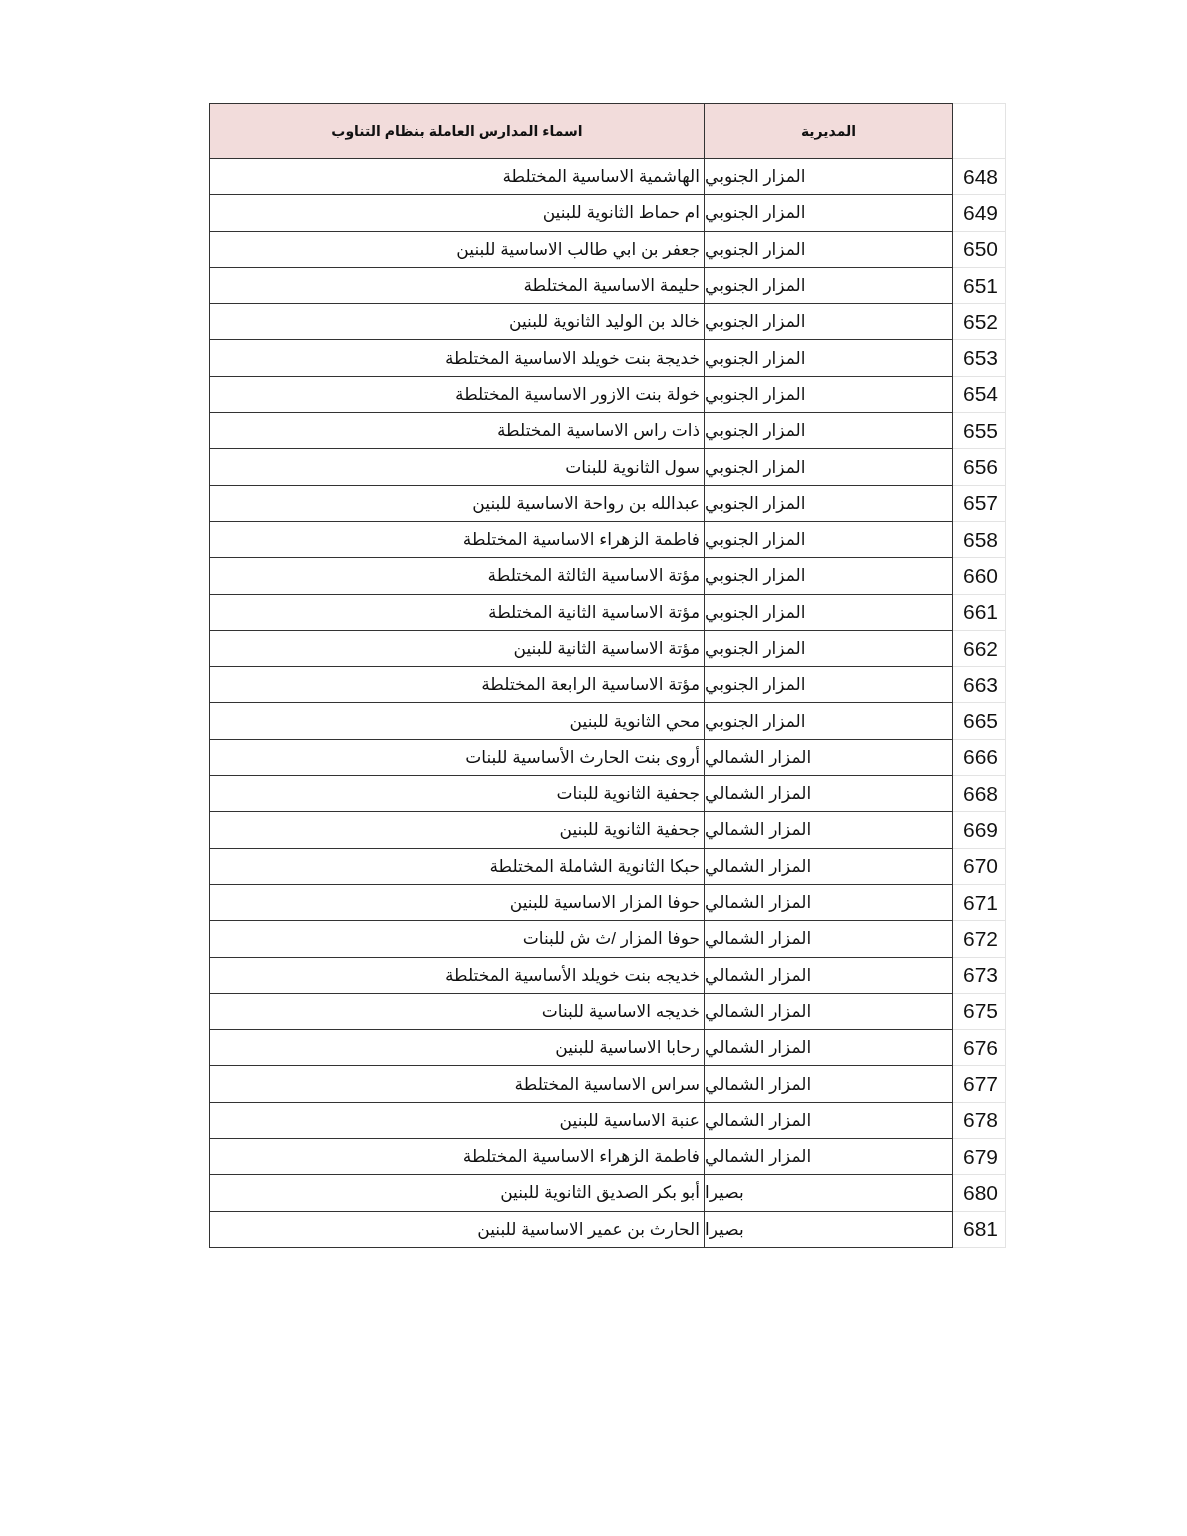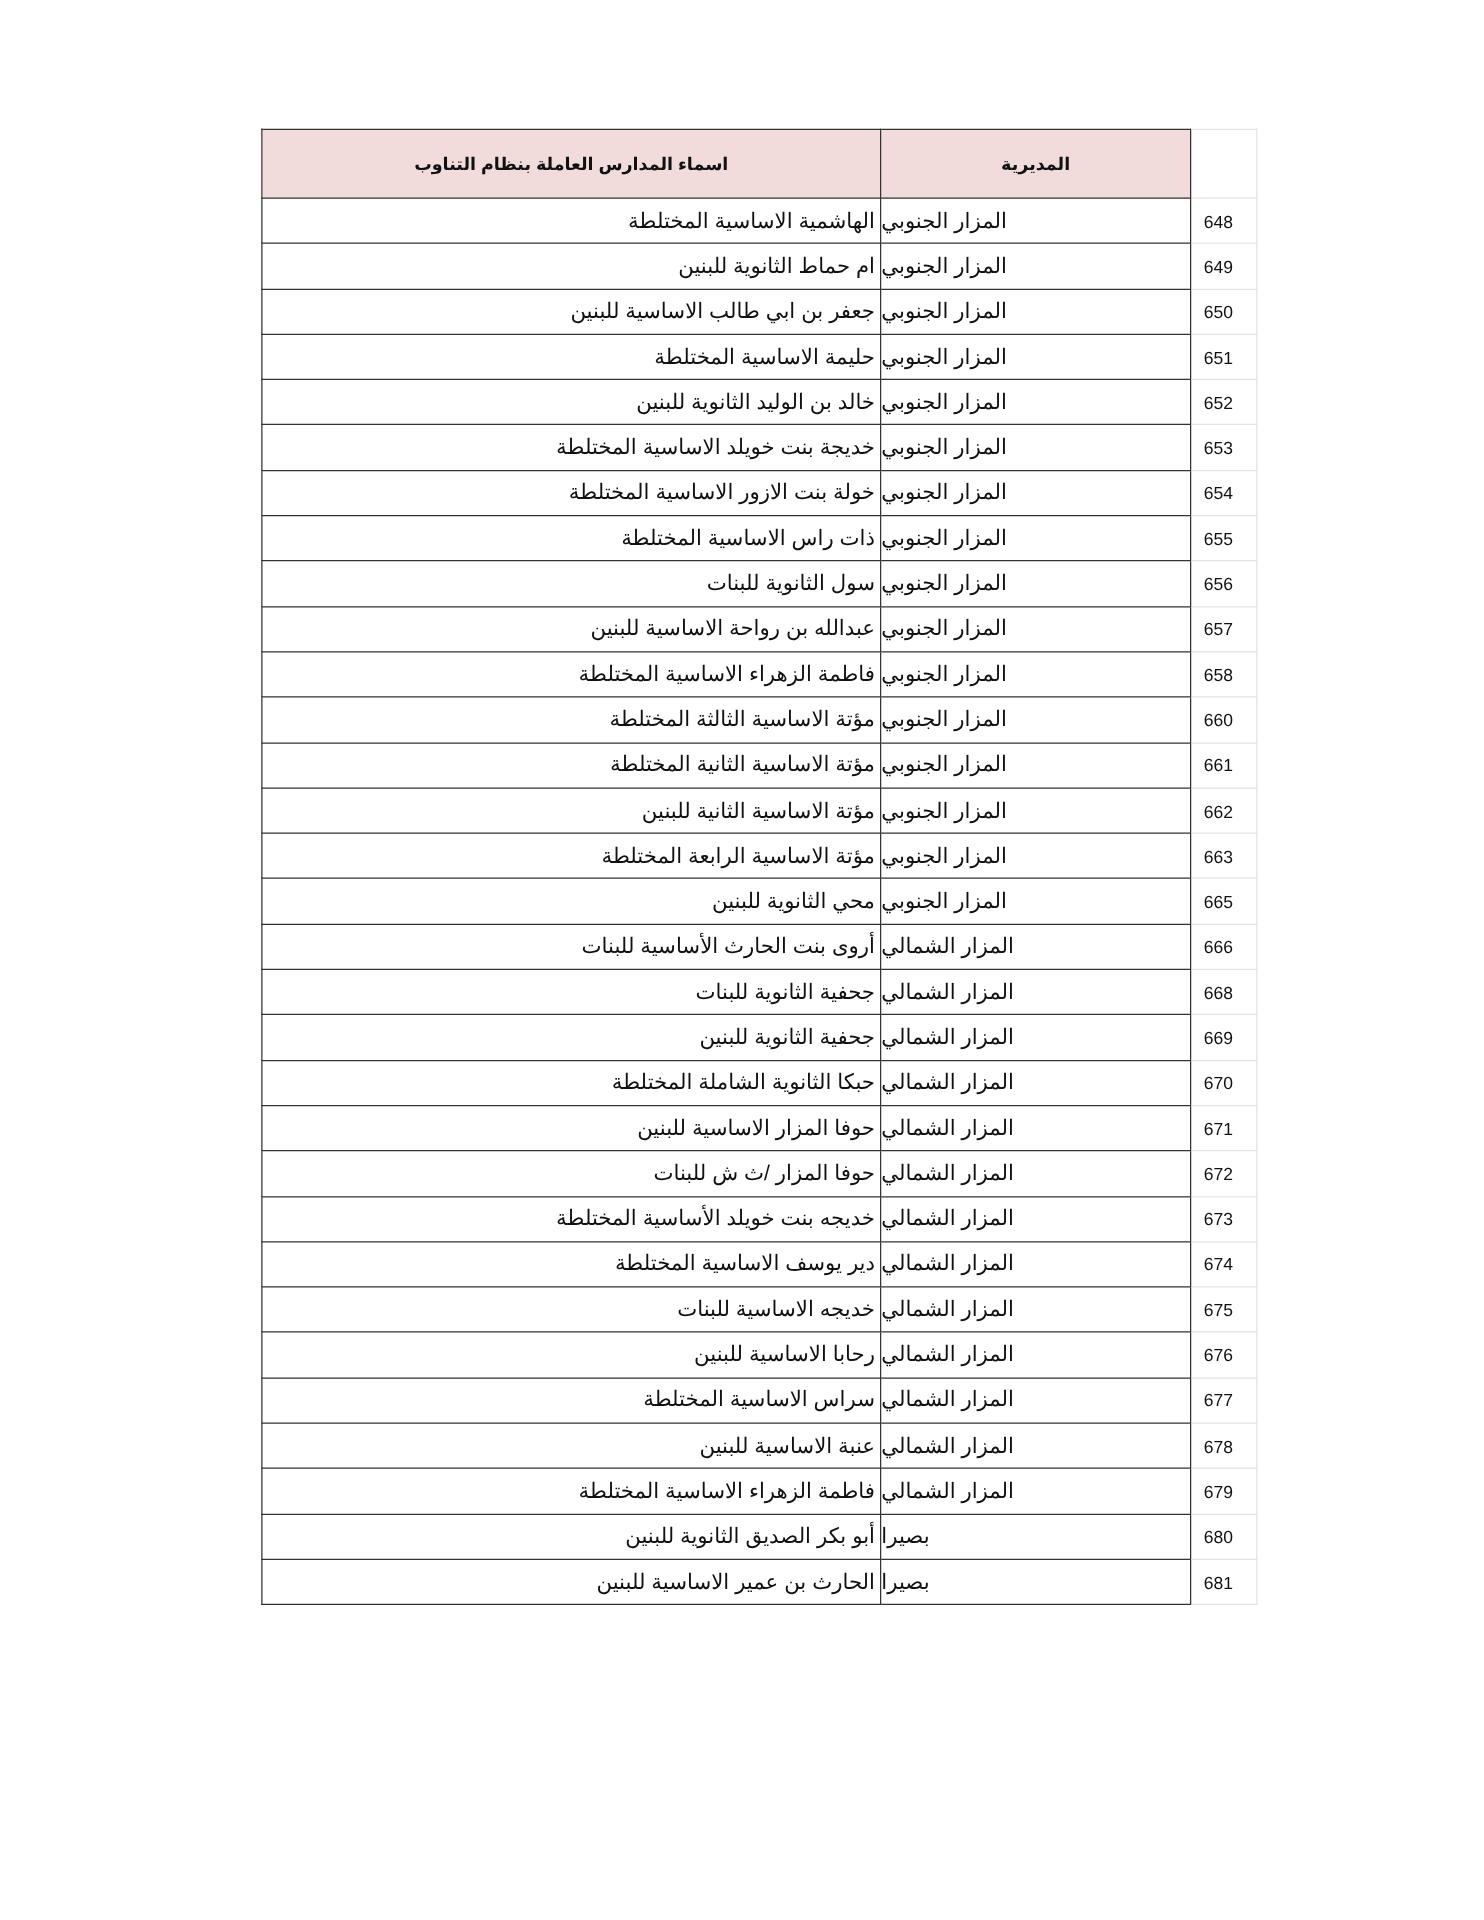--- a/index.html
+++ b/index.html
@@ -4,21 +4,21 @@
   <style>
     html, body { margin: 0; padding: 0; background: #ffffff; }
     body { width: 1187px; height: 1536px; position: relative; font-family: "Liberation Sans", "DejaVu Sans", sans-serif; color: #111; }
     .page { position: absolute; left: 209px; top: 103px; width: 796px; }
     table { border-collapse: collapse; table-layout: fixed; width: 796px; direction: ltr; }
     td, th { padding: 0; height: 35.3px; font-size: 17px; }
     th { height: 54px; font-weight: bold; font-size: 14px; background: #f2dcdb; border: 1.5px solid #333; }
     th.num-h { background: #ffffff; border: 1px solid #e3e3e3; border-left: 1.5px solid #333; }
     td.school { border: 1.5px solid #333; direction: rtl; text-align: right; padding-right: 4px; white-space: nowrap; }
     td.dir { border: 1.5px solid #333; direction: rtl; text-align: left; padding-right: 40px; }
-    td.num { border: 1px solid #e3e3e3; border-left: 1.5px solid #333; border-top: 1.5px solid #333; text-align: left; padding-left: 10px; font-size: 14px; }
+    td.num { border: 1px solid #e3e3e3; border-left: 1.5px solid #333; border-top: 1.5px solid #333; text-align: left; padding-left: 10px; font-size: 21px; }
     col.c1 { width: 495px; }
     col.c2 { width: 248px; }
     col.c3 { width: 53px; }
   </style>
 </head>
 <body>
 
 <div class="page">
   <table>
     <colgroup>
@@ -143,25 +143,20 @@
           <td class="school">حوفا المزار /ث ش للبنات</td>
           <td class="dir">المزار الشمالي</td>
           <td class="num">672</td>
         </tr>
         <tr>
           <td class="school">خديجه بنت خويلد الأساسية المختلطة</td>
           <td class="dir">المزار الشمالي</td>
           <td class="num">673</td>
         </tr>
         <tr>
-          <td class="school">دير يوسف الاساسية المختلطة</td>
-          <td class="dir">المزار الشمالي</td>
-          <td class="num">674</td>
-        </tr>
-        <tr>
           <td class="school">خديجه الاساسية للبنات</td>
           <td class="dir">المزار الشمالي</td>
           <td class="num">675</td>
         </tr>
         <tr>
           <td class="school">رحابا الاساسية للبنين</td>
           <td class="dir">المزار الشمالي</td>
           <td class="num">676</td>
         </tr>
         <tr>

